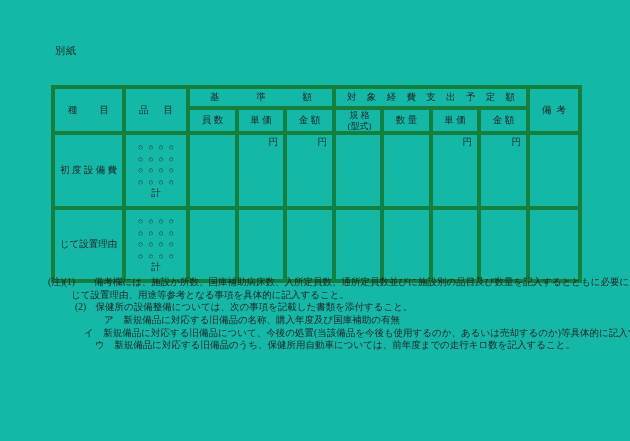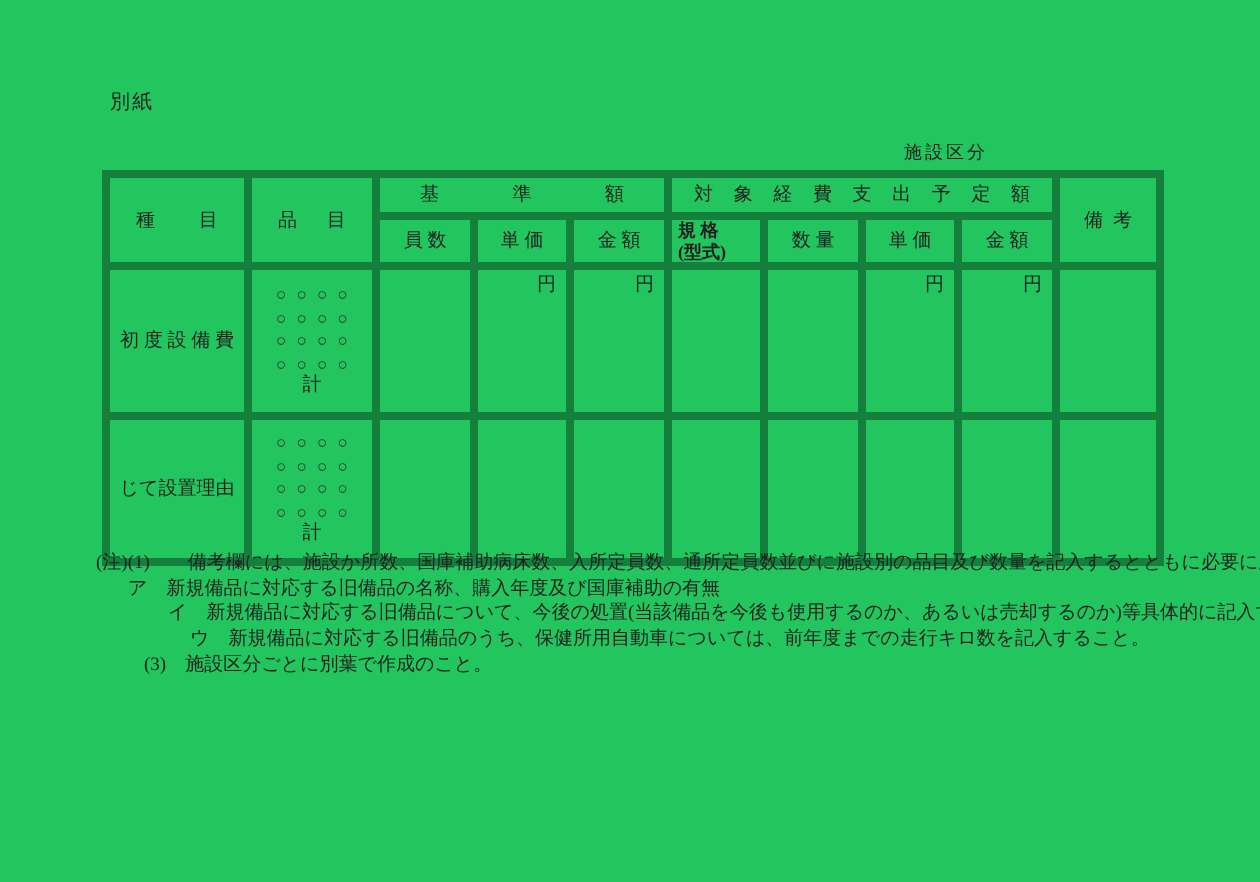--- a/index.html
+++ b/index.html
@@ -4,21 +4,21 @@
 <style>
   * { margin:0; padding:0; box-sizing:border-box; }
   html,body { width:630px; height:441px; }
   body {
     font-family: "Liberation Serif", serif;
     background:#fbfbfa;
     color:#1f1f1f;
     position:relative;
     overflow:hidden;
   }
-  .page { position:absolute; inset:0; background:#22c55e; outline:1px solid #e3e3e0; }
+  .page { position:absolute; inset:0; background:#14b8a6; outline:1px solid #e3e3e0; }
 
   .attachment { position:absolute; left:55px; top:44px; font-size:10px; letter-spacing:1px; }
   .doc-title { position:absolute; left:51px; top:57px; width:527px; text-align:center; font-size:9.8px; letter-spacing:.4px; }
 
   .facility-blank { position:absolute; left:452px; top:66px; width:115px; border-bottom:1.2px solid #3c3c3c; padding-bottom:1px; }
   .facility-blank .lbl { font-size:9px; letter-spacing:1.5px; }
 
   table.main {
     position:absolute; left:51px; top:85px;
     width:527px; border-collapse:collapse; table-layout:fixed;
@@ -27,49 +27,46 @@
     border:4px solid #15803d;
     font-size:9.5px;
     text-align:center; vertical-align:middle;
     padding:0; overflow:hidden;
   }
   .spread { display:block; text-align:justify; text-align-last:justify; }
   .pad-a { padding:0 13px;font-family:Liberation Serif, serif; }
   .pad-b { padding:0 20px; }
   .pad-c { padding:0 11px; }
   .pad-d { padding:0 12px; }
-  .spec { font-size:9px; line-height:10.5px; text-align:left; padding-left:3px;font-weight:bold; }
+  .spec { font-size:9px; line-height:10.5px; text-align:center; padding-left:3px; }
   .yen-cell { vertical-align:top !important; text-align:right !important; padding:1px 5px 0 0 !important; font-size:9px; }
   .row-label { font-size:9px; }
   .circles-stack { display:flex; flex-direction:column; align-items:center; justify-content:center; }
   .circle-line { font-size:8.5px; line-height:11.5px; letter-spacing:0; word-spacing:3px; color:#2a2a2a; }
   .total-label { font-size:9.5px; line-height:11px; }
 
   .notes { position:absolute; left:48px; top:276px; width:575px; font-size:9.5px; }
   .notes .note-line { line-height:12.65px; white-space:nowrap; }
   .nl0 { margin-left:0; }
   .nl1 { margin-left:23px; }
   .nl2 { margin-left:27px; }
-  .nl3 { margin-left:16px; }
+  .nl3 { margin-left:56px; }
   .nl4 { margin-left:36px; }
   .nl5 { margin-left:37px; }
   .nl6 { margin-left:47px; }
   .nl7 { margin-left:24px; }
 </style>
 </head>
 <body>
 
 <div class="page">
 
   <div class="attachment">別紙</div>
 
 
-  <div class="facility-blank">
-    <span class="lbl">施設区分</span>
-  </div>
 
   <table class="main">
     <colgroup>
       <col style="width:71px">
         <col style="width:64px">
       <col style="width:49px">
         <col style="width:48px">
         <col style="width:49px">
       <col style="width:48px">
         <col style="width:49px">
@@ -147,19 +144,20 @@
       <td></td>
       <td></td>
       <td></td>
       <td></td>
     </tr>
   </tbody>
     </table>
 
   <div class="notes">
     <div class="note-line nl0">(注)(1)　　備考欄には、施設か所数、国庫補助病床数、入所定員数、通所定員数並びに施設別の品目及び数量を記入するとともに必要に応</div>
+    <div class="note-line nl1">じて設置理由、用途等参考となる事項を具体的に記入すること。</div>
+    <div class="note-line nl2">(2)　保健所の設備整備については、次の事項を記載した書類を添付すること。</div>
     <div class="note-line nl3">ア　新規備品に対応する旧備品の名称、購入年度及び国庫補助の有無</div>
     <div class="note-line nl4">イ　新規備品に対応する旧備品について、今後の処置(当該備品を今後も使用するのか、あるいは売却するのか)等具体的に記入す</div>
     <div class="note-line nl6">ウ　新規備品に対応する旧備品のうち、保健所用自動車については、前年度までの走行キロ数を記入すること。</div>
-    <div class="note-line nl7">(3)　施設区分ごとに別葉で作成のこと。</div>
   </div>
 
 </div>
 
 </body></html>

